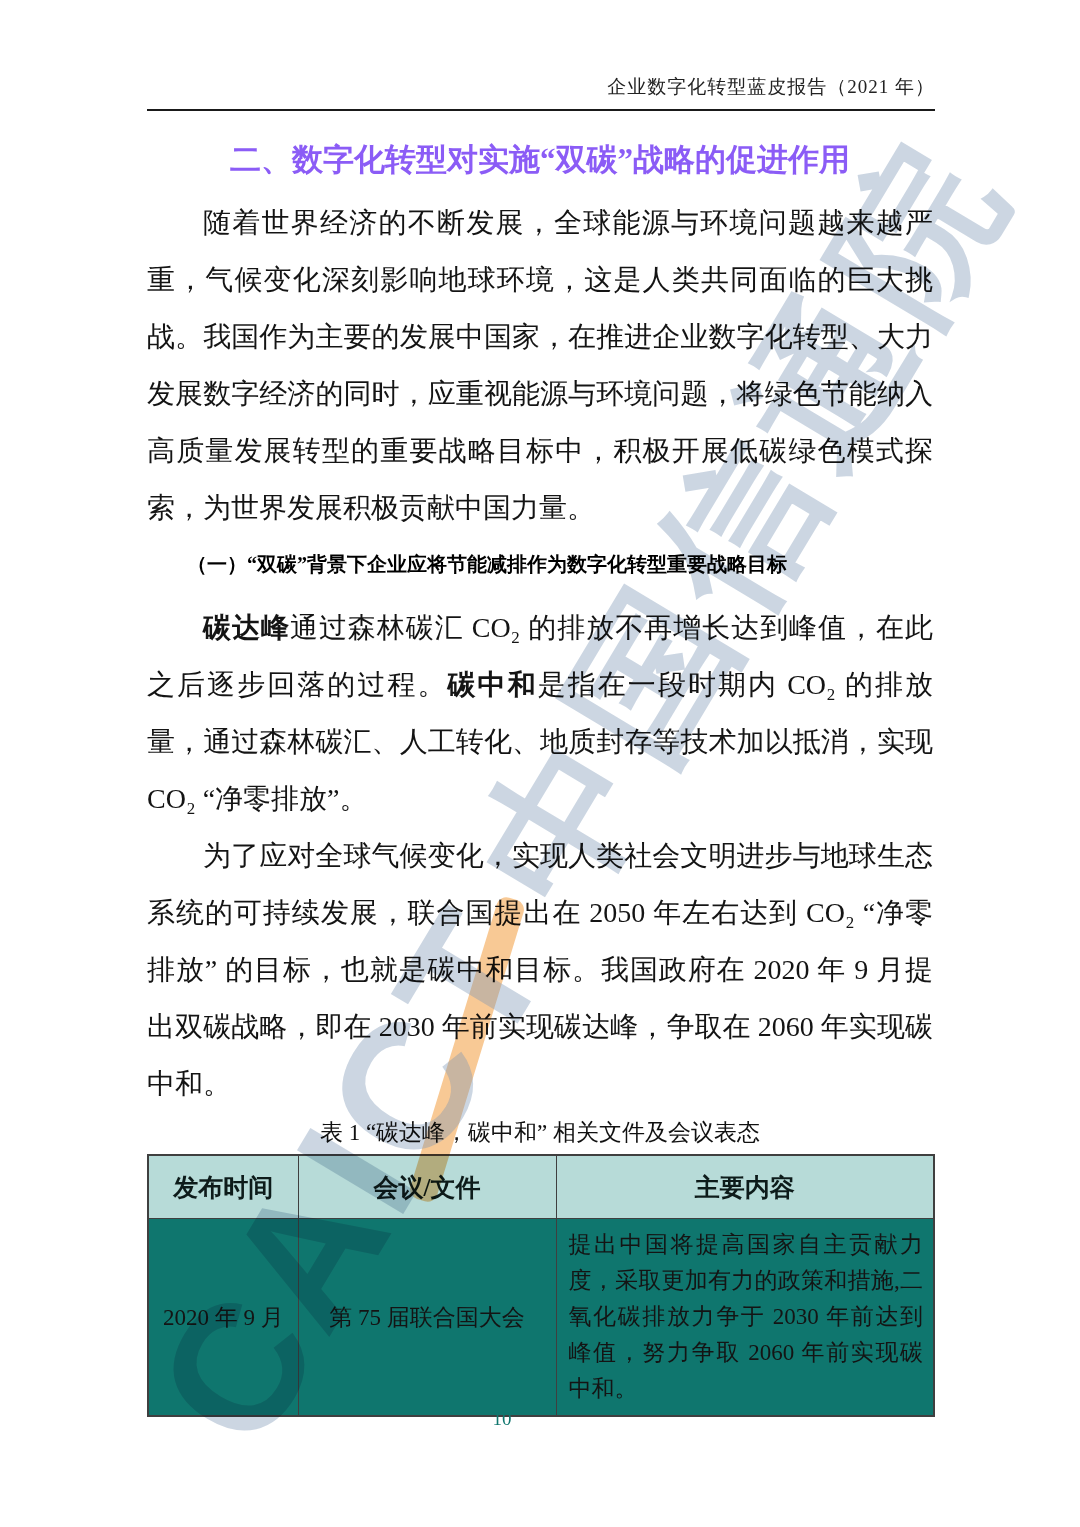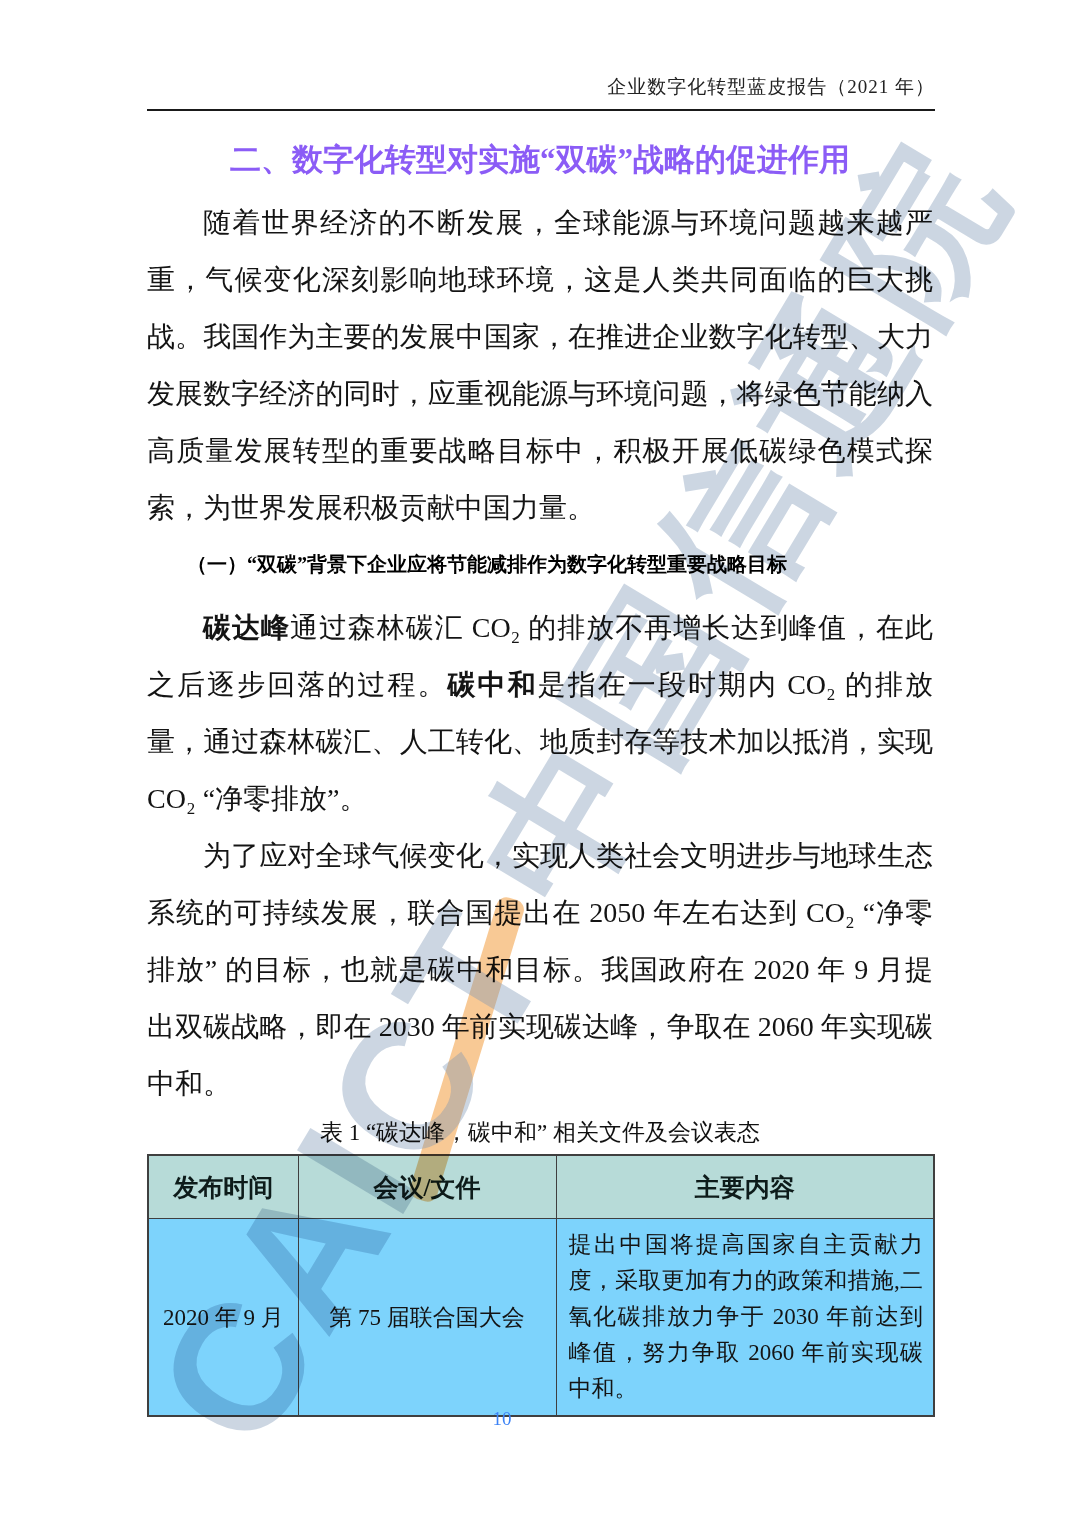--- a/index.html
+++ b/index.html
@@ -63,36 +63,36 @@
   col.c2 { width:258px; }
   col.c3 { width:378px; }
   .data-table th {
     background:#b7dbd8;
     font-size:25px; font-weight:bold; color:#0d1b1a;
     height:54px; text-align:center;
     border:1px solid #3f3f3f;
     padding:4px;
   }
   .data-table td {
-    background:#7dd3fc;
+    background:#0f766e;
     border:1px solid #3f3f3f;
     font-size:23px; color:#141414;
     vertical-align:middle;
   }
   td.center { text-align:center; }
   td.main {
     text-align:justify;
     padding:8px 10px 8px 12px;
     line-height:36px;
   }
 
   
   .page-footer {
     position:absolute; left:0; top:1408px; width:1004px;
-    text-align:center; font-size:19px; color:#3b82f6;
+    text-align:center; font-size:19px; color:#0f766e;
   }
 
   
   .watermark {
     position:absolute; inset:0; z-index:10;
     pointer-events:none;
     mix-blend-mode:multiply;
   }
   .wm-text {
     position:absolute; left:585px; top:790px;

